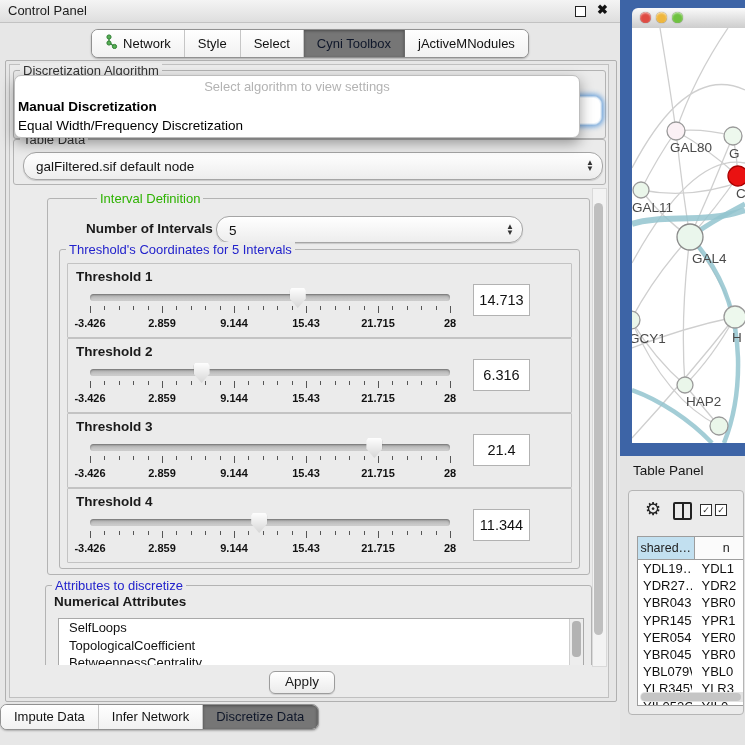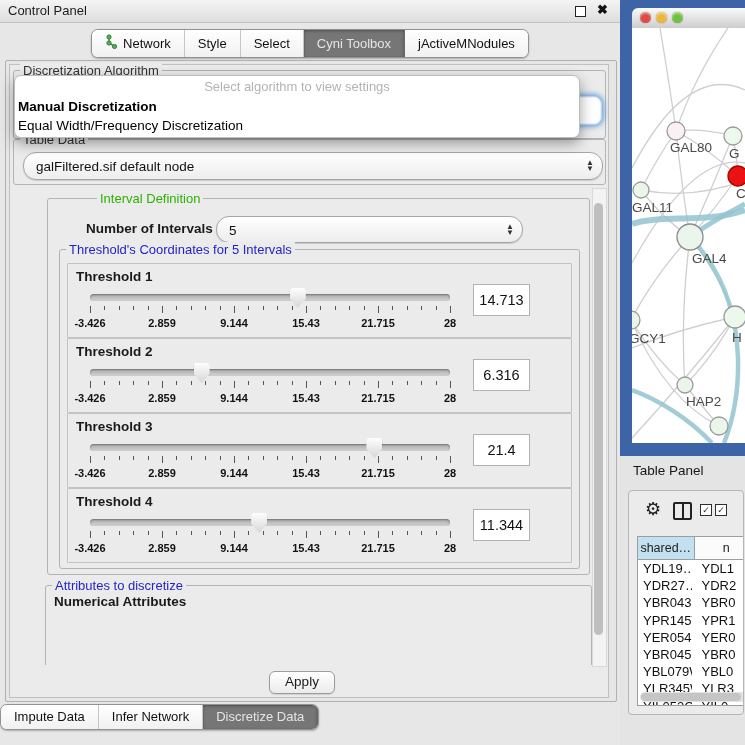--- a/index.html
+++ b/index.html
@@ -10,21 +10,21 @@
   .control-panel{position:absolute;left:0;top:0;width:620px;height:745px;background:#e7e7e7;}
   .titlebar{position:absolute;left:0;top:0;width:620px;height:22px;background:linear-gradient(#f4f4f4,#dedede);border-bottom:1px solid #c2c2c2;}
   .titlebar .ttl{position:absolute;left:8px;top:3px;font-size:13px;color:#1c1c1c;}
   .float-btn{position:absolute;right:34px;top:6px;width:9px;height:9px;border:1.5px solid #222;background:#fff;}
   .close-btn{position:absolute;right:12px;top:2px;font-size:13px;font-weight:bold;color:#111;}
 
   .tabbar{position:absolute;left:0;top:29px;width:620px;display:flex;justify-content:center;}
   .segctl{display:inline-flex;border:1px solid #919191;border-radius:7px;overflow:hidden;background:#fff;box-shadow:0 1px 2px rgba(0,0,0,.25);}
   .seg{padding:4px 13px 5px 13px;font-size:13px;color:#111;background:linear-gradient(#ffffff,#f1f1f1);border-right:1px solid #c6c6c6;display:flex;align-items:center;gap:5px;white-space:nowrap;}
   .seg:last-child{border-right:none;}
-  .seg.sel{background:#767676;color:#e5e5e5;border-right:1px solid #6a6a6a;box-shadow:inset 0 1px 3px rgba(0,0,0,.35);}
+  .seg.sel{background:#767676;color:#0f172a;border-right:1px solid #6a6a6a;box-shadow:inset 0 1px 3px rgba(0,0,0,.35);}
 
   .outer-panel{position:absolute;left:5px;top:60px;width:610px;height:640px;border:1px solid #b0b0b0;background:#e6e6e6;border-radius:2px;}
   .inner-panel{position:absolute;left:9px;top:64px;width:598px;height:632px;border:1px solid #c0c0c0;background:#ebebeb;}
 
   .group{position:absolute;border:1px solid #b3b3b3;border-radius:3px;}
   .group>.gtitle{position:absolute;top:-8px;left:6px;background:#ebebeb;padding:0 3px;font-size:13px;}
   .gtitle.gray{color:#333;}
   .gtitle.green{color:#2db200;margin-left:43px;}
   .gtitle.blue{color:#2323cc;}
 
@@ -347,20 +347,28 @@
                 </div>
                 <input class="th-value" value="11.344" style="">
               </div>
             </div>
         </div>
       </div>
 
       <div class="group attr-group">
         <span class="gtitle blue">Attributes to discretize</span>
         <span class="attr-sub">Numerical Attributes</span>
+        <div class="listbox" id="attr-list">
+          <div class="list-vscroll">
+              <div class="thumbbar"></div>
+            </div>
+        <div class="li">SelfLoops</div>
+            <div class="li">TopologicalCoefficient</div>
+            <div class="li">BetweennessCentrality</div>
+          </div>
       </div>
 
     </div>
 
     <div class="vscroll">
       <div class="thumbbar" style="top:14px;height:432px;"></div>
     </div>
 
     <div class="apply-btn">Apply</div>
 

